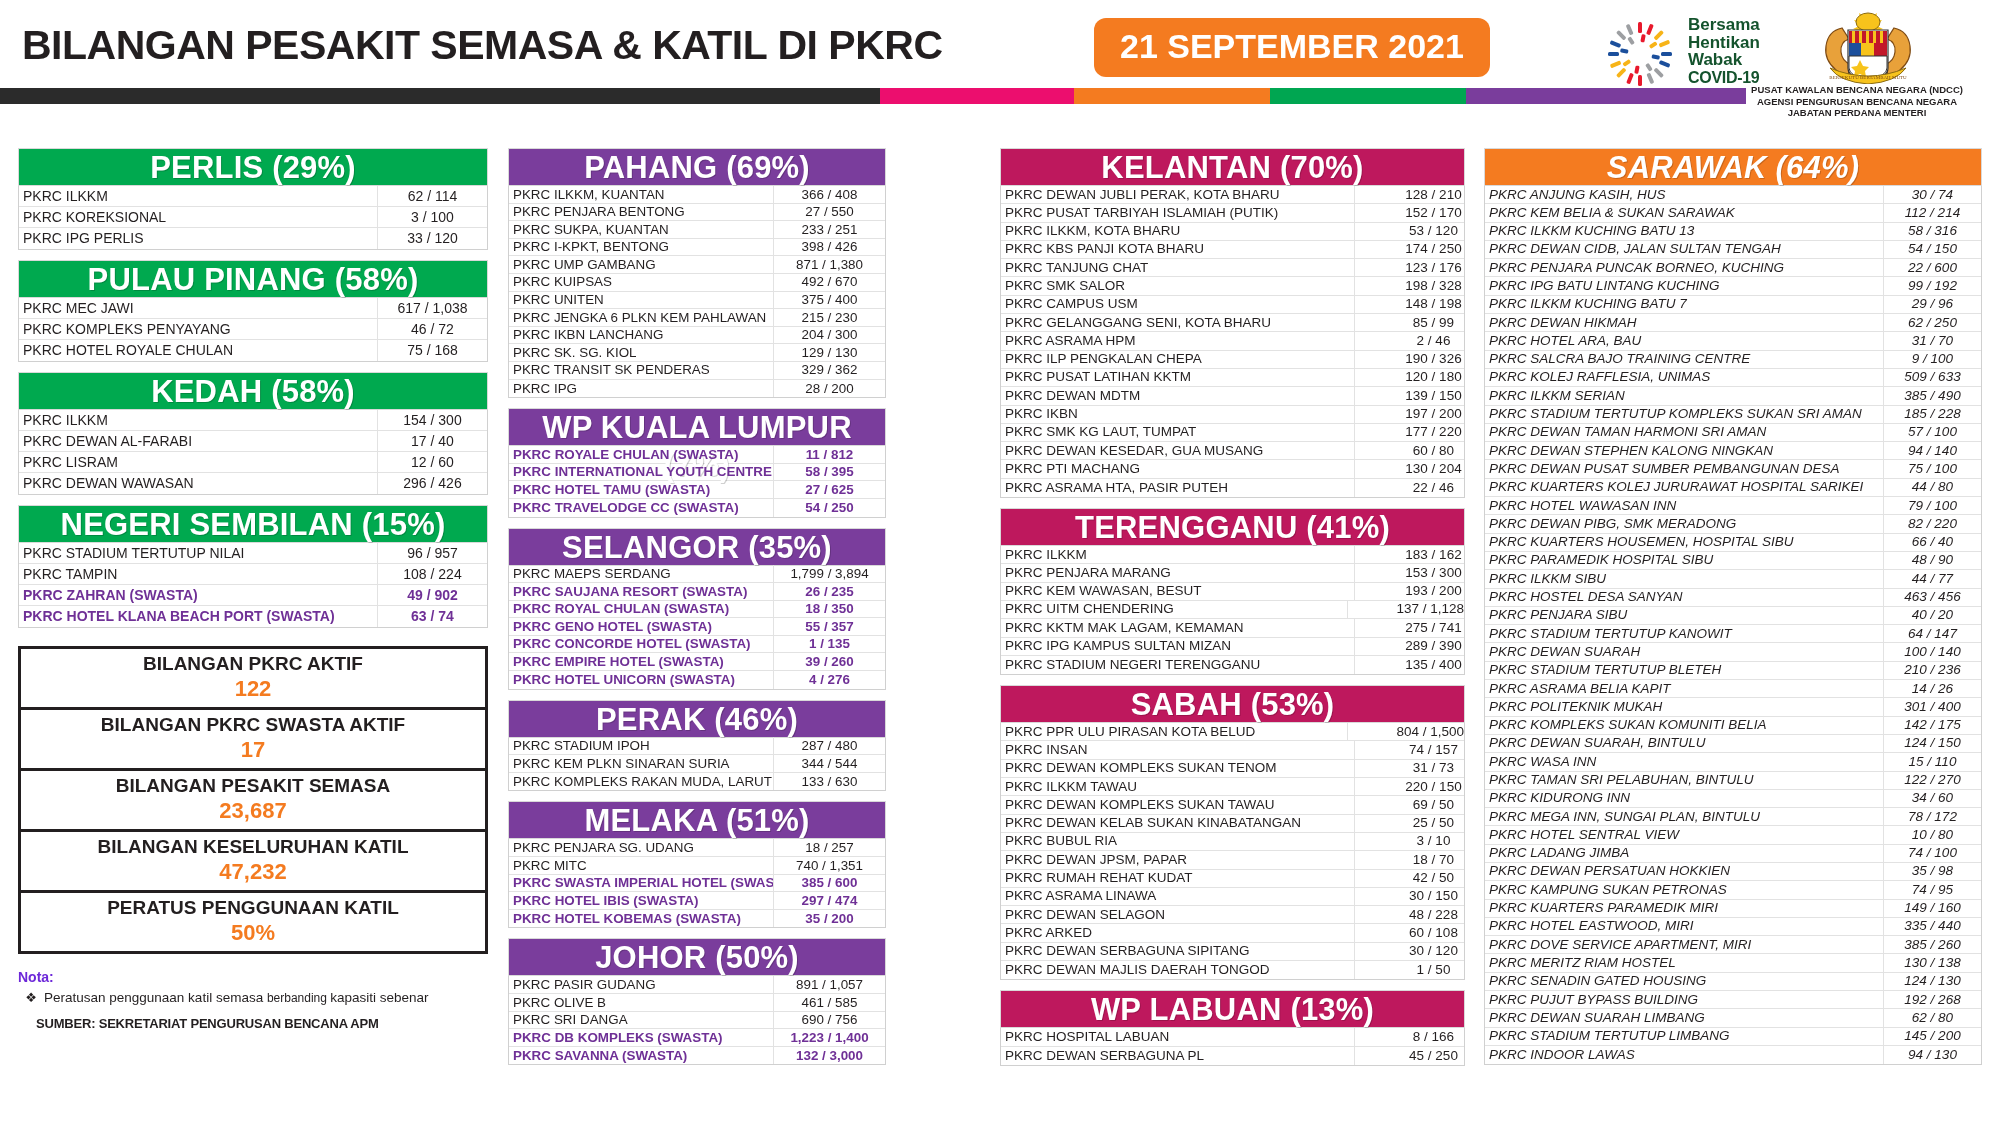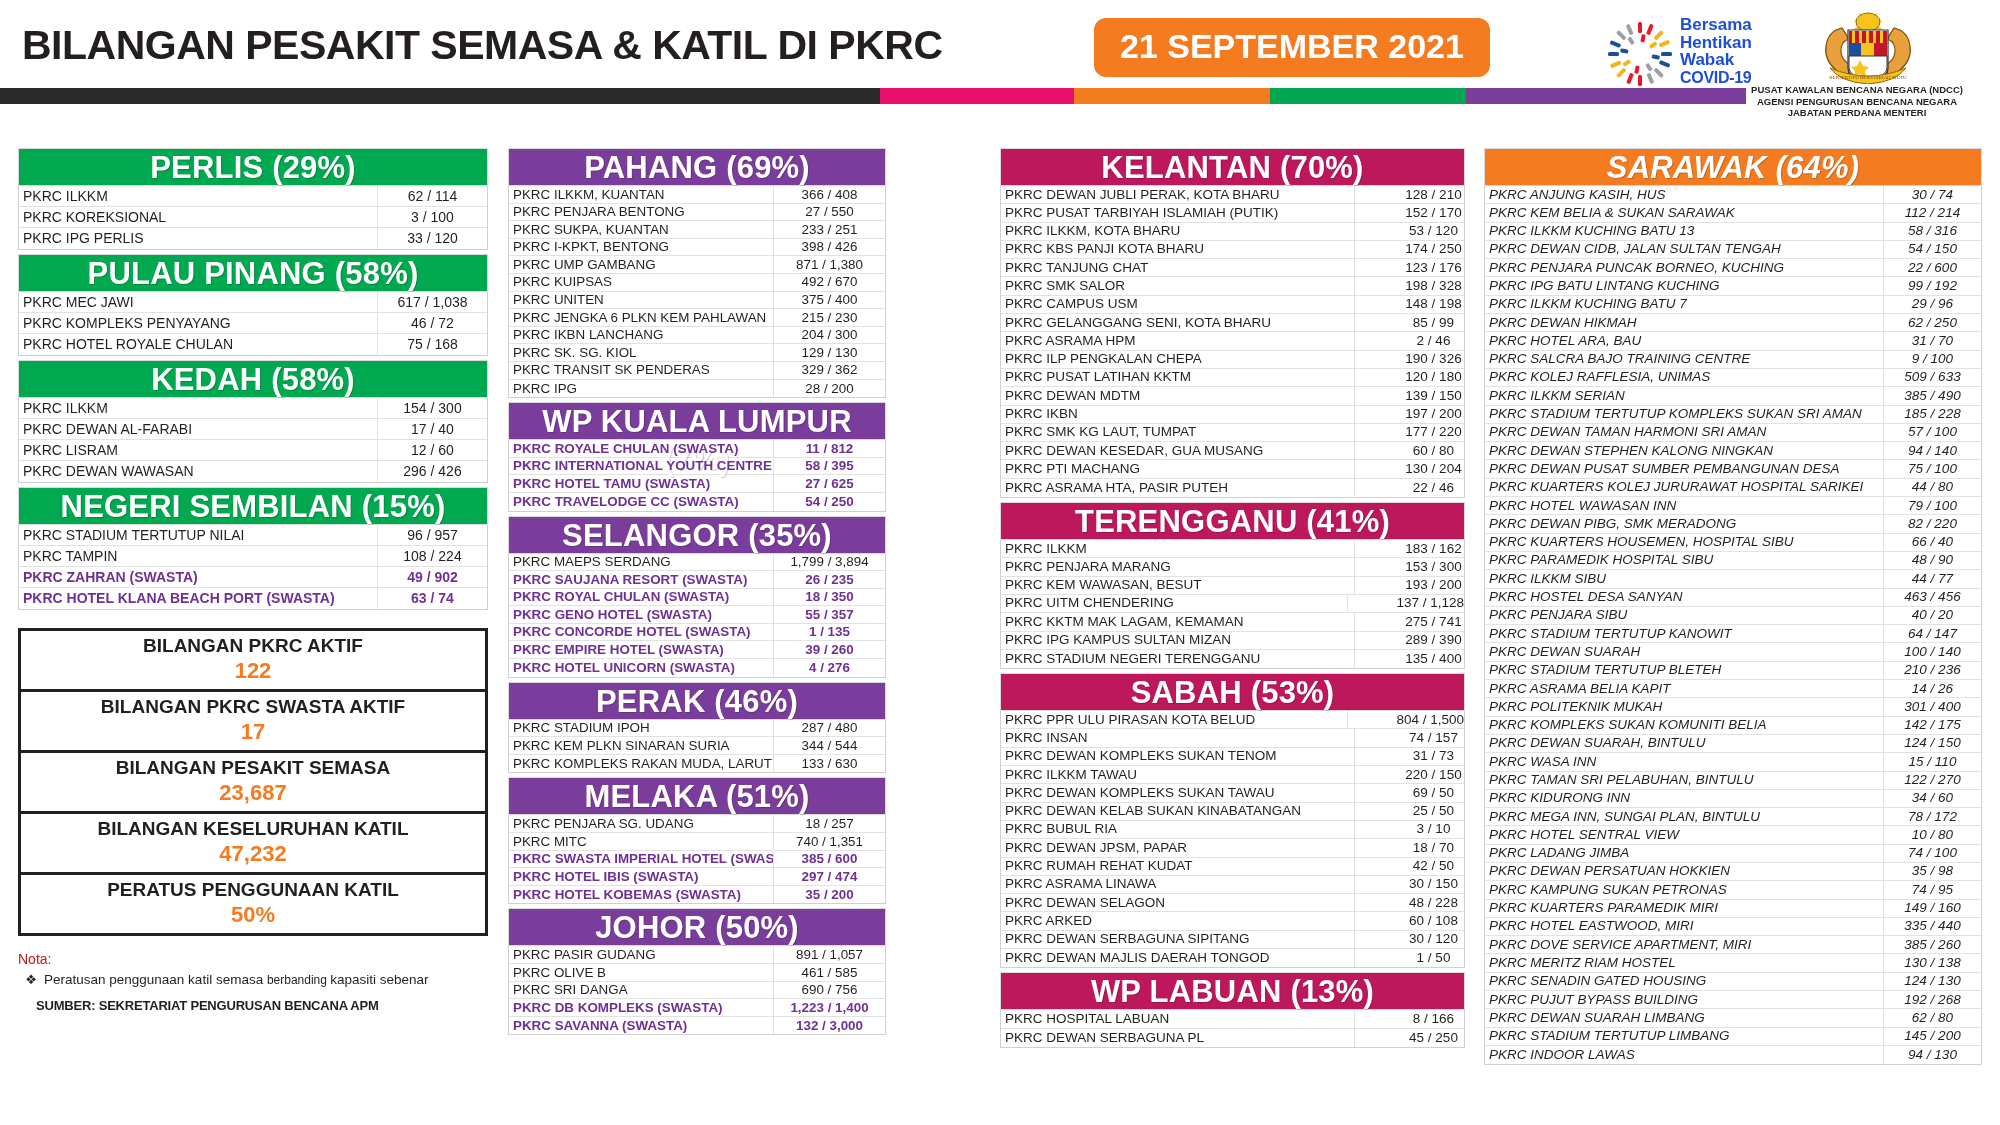--- a/index.html
+++ b/index.html
@@ -23,22 +23,22 @@
     position:absolute; left:1094px; top:18px;
     background:#f47b20; color:#ffffff;
     border-radius:12px;
     padding:9px 26px 11px 26px;
     font-size:34px; font-weight:bold; letter-spacing:0px;
     white-space:nowrap;
   }
   
   .bhw { position:absolute; left:1604px; top:14px; width:195px; height:80px; }
   .bhw-mark { position:absolute; left:0; top:4px; width:72px; height:72px; }
-  .bhw-text { position:absolute; left:76px; top:2px; width:120px;
-              font-size:17px; font-weight:bold; line-height:17.5px; color:#1d4ed8; }
+  .bhw-text { position:absolute; left:84px; top:2px; width:120px;
+              font-size:17px; font-weight:bold; line-height:17.5px; color:#14532d; }
   .bhw-text .c19 { font-size:16px; letter-spacing:-0.3px; }
 
   
   .crest { position:absolute; left:1808px; top:6px; width:120px; height:78px; }
   .crest-cap { position:absolute; left:1716px; top:84px; width:282px; text-align:center;
                font-size:9.5px; font-weight:bold; line-height:11.5px; color:#231f20; }
 
   
   .strip { position:absolute; top:88px; height:16px; }
   .s-dark { left:0; width:880px; background:#2b2b2b; }
@@ -48,21 +48,21 @@
   .s-purple { left:1466px; width:280px; background:#7a3d9c; }
 
   
   .col { position:absolute; top:148px; }
   .col1 { left:18px;   width:470px; }
   .col2 { left:508px;  width:378px; }
   .col3 { left:1000px; width:465px; }
   .col4 { left:1484px; width:498px;font-style:italic; }
 
   
-  .state { margin-bottom:4px; }
+  .state { margin-bottom:10px; }
   .state-hdr {
     color:#ffffff; font-weight:bold; text-align:center;
     font-size:31px; line-height:38px; height:38px;
     letter-spacing:0.2px;
     text-shadow:1px 1px 0 rgba(0,0,0,.18);
     border:1px solid #d9d9d9;
   }
   .hdr-green  { background:#00a94f; }
   .hdr-purple { background:#7a3d9c; }
   .hdr-pink   { background:#be185d; }
@@ -101,21 +101,21 @@
   .sum-cell {
     border-bottom:3px solid #231f20;
     text-align:center; padding:3px 0 5px 0;
   }
   .sum-cell:last-child { border-bottom:none; }
   .sum-label { font-size:19px; font-weight:bold; color:#231f20; line-height:24px; }
   .sum-value { font-size:22px; font-weight:bold; color:#f47b20; line-height:26px;text-align:center; }
 
   
   .notes { margin-top:14px; }
-  .nota-title { color:#b91c1c; font-size:14px; font-weight:normal; line-height:18px; }
+  .nota-title { color:#6d28d9; font-size:14px; font-weight:bold; line-height:18px; }
   .nota-line { display:flex; align-items:flex-start; font-size:13.5px; line-height:19px; margin-top:2px; }
   .diamond { flex:0 0 26px; text-align:center; color:#231f20; font-size:13px; }
   .nota-txt .small { font-size:12px; }
   .sumber { margin-top:8px; margin-left:18px; font-size:13px; font-weight:bold; letter-spacing:-0.2px; }
 </style>
 </head>
 <body>
 
 <div id="page">
 

